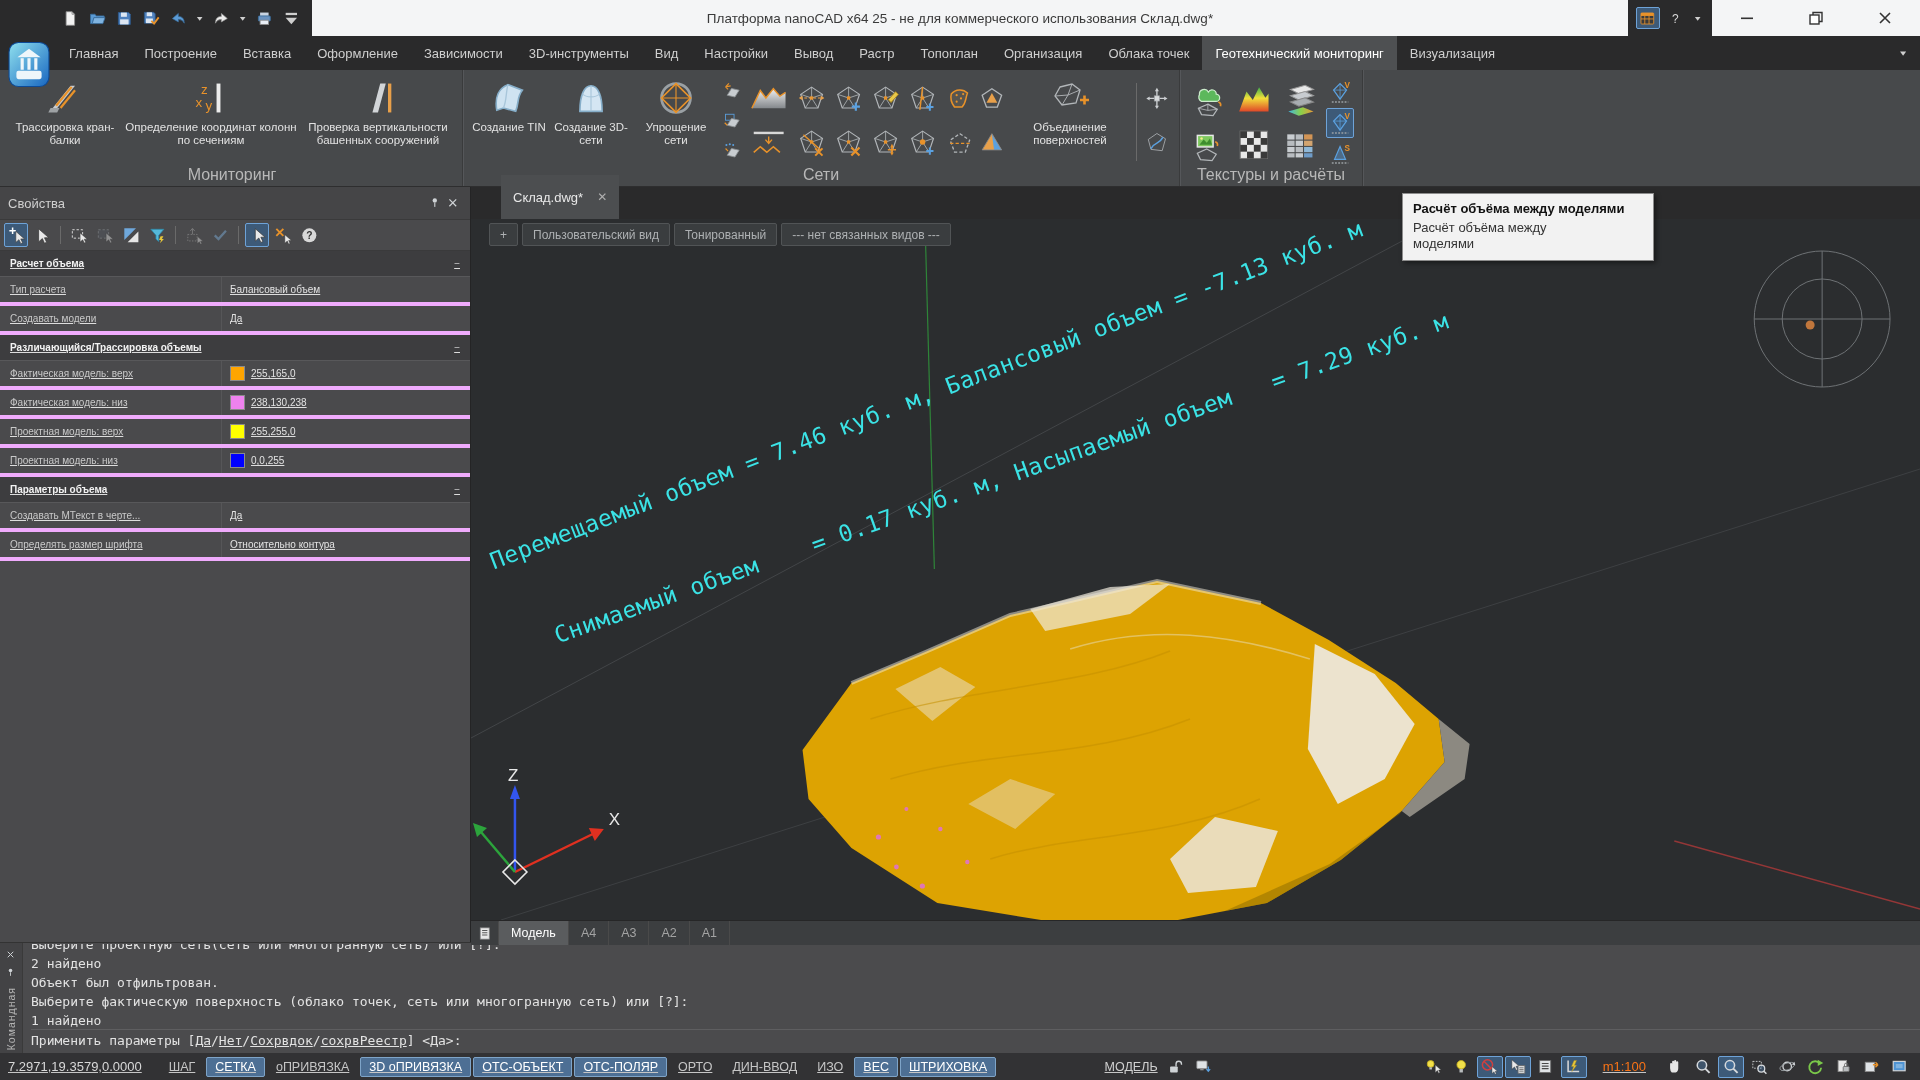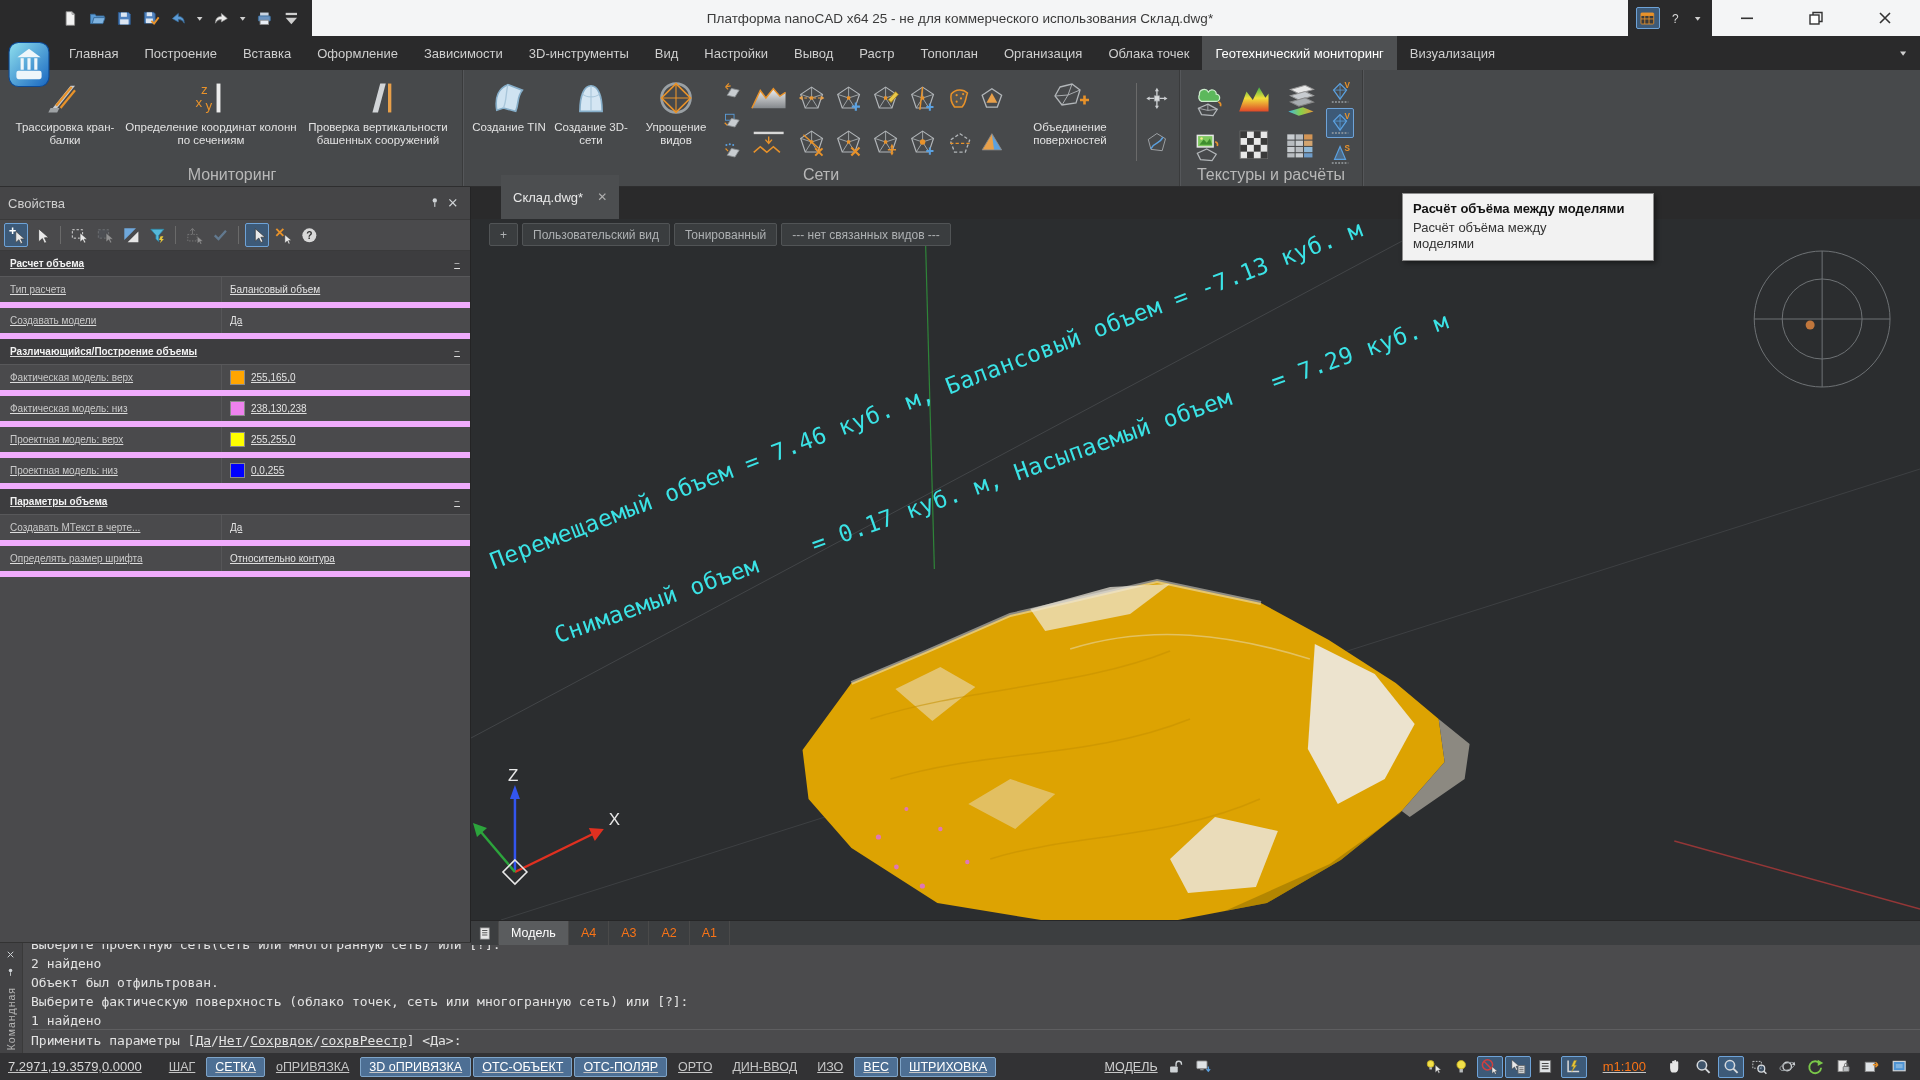--- a/index.html
+++ b/index.html
@@ -51,21 +51,21 @@
   .main{flex:1;display:flex;min-height:0;}
   .props{width:470px;background:#4a4a4c;border-right:1px solid #242425;display:flex;flex-direction:column;flex:none;}
   .props-header{height:32px;display:flex;align-items:center;padding:0 8px;color:#cfcfcf;font-size:13px;background:#454547;border-bottom:1px solid #3a3a3b;}
   .props-header .sp{flex:1;}
   .props-header .ibtn{width:18px;height:18px;}
   .props-toolbar{height:30px;display:flex;align-items:center;padding:0 4px;gap:2px;border-bottom:1px solid #3a3a3b;}
   .props-toolbar .ibtn{width:24px;height:24px;}
   .pgrid{font-size:10px;text-decoration:underline;}
   .psec{height:25px;display:flex;align-items:center;background:#3d3d3f;color:#f2f2f2;font-weight:bold;padding:0 10px;border-bottom:1px solid #58585a;}
   .psec .minus{margin-left:auto;color:#cfcfcf;font-weight:normal;}
-  .prow{height:25px;display:grid;grid-template-columns:222px 1fr;border-bottom:6px solid #f0abfc;}
+  .prow{height:25px;display:grid;grid-template-columns:222px 1fr;border-bottom:4px solid #f0abfc;}
   .prow .lc{display:flex;align-items:center;padding:0 10px;color:#c9c9c9;border-right:1px solid #565658;white-space:nowrap;overflow:hidden;}
   .prow .vc{display:flex;align-items:center;padding:0 8px;color:#e3e3e3;gap:6px;}
   .swatch{width:13px;height:13px;border:1px solid #8a8a8a;flex:none;}
   .props-fill{flex:1;}
   
   .view{flex:1;display:flex;flex-direction:column;position:relative;min-width:0;}
   .doctabs{height:32px;background:#2a2a2b;display:flex;align-items:flex-end;padding-left:30px;flex:none;}
   .doctab{height:28px;background:#4c4e50;color:#e8e8e8;display:flex;align-items:center;gap:14px;padding:8px 12px;font-size:13px;}
   .doctab .x{color:#b0b0b0;font-size:12px;}
   .canvas{height:701px;background:#2b2d2f;position:relative;overflow:h idden;overflow:hidden;flex:none;}
@@ -74,21 +74,21 @@
   .vbtn{height:21px;background:#3a3d3f;border:1px solid #515456;color:#aeb1b3;font-size:12px;display:flex;align-items:center;padding:0 10px;border-radius:2px;}
   .anno{position:absolute;white-space:pre;color:#3BE3E6;font-family:"DejaVu Sans Mono",monospace;font-size:23px;letter-spacing:.5px;transform-origin:left center;z-index:2;}
   #anno1{left:20px;top:330px;transform:rotate(-21deg);}
   #anno2{left:84px;top:404px;transform:rotate(-19.5deg);}
   .tooltip{position:absolute;left:931px;top:6px;width:252px;background:#f2f2f2;border:1px solid #8c8c8c;box-shadow:2px 2px 5px rgba(0,0,0,.45);z-index:6;box-sizing:border-box;}
   .tooltip .tt{font-weight:bold;color:#111;font-size:13px;padding:7px 10px 2px;}
   .tooltip .tb{color:#333;font-size:13px;line-height:16px;padding:2px 10px 8px;width:170px;}
   .laytabs{height:24px;background:#3c3e40;border-top:1px solid #262627;display:flex;align-items:stretch;flex:none;}
   .lt-icon{width:28px;display:flex;align-items:center;justify-content:center;border-right:1px solid #4c4c4c;}
   .lt-icon svg{width:15px;height:17px;}
-  .ltab{display:flex;align-items:center;padding:0 12px;color:#f97316;font-size:12.5px;border-right:1px solid #4a4a4a;}
+  .ltab{display:flex;align-items:center;padding:0 12px;color:#a3a3a3;font-size:12.5px;border-right:1px solid #4a4a4a;}
   .ltab.active{background:#5a5c5e;color:#fff;}
   
   .cmd{height:110px;background:#4b4b4d;display:flex;flex:none;border-top:1px solid #333;}
   .cmdstrip{width:22px;background:#434345;border-right:1px solid #3a3a3a;display:flex;flex-direction:column;align-items:center;padding-top:4px;gap:3px;flex:none;}
   .cmdstrip .ibtn{width:15px;height:15px;}
   .cmdstrip .vlabel{writing-mode:vertical-rl;transform:rotate(180deg);color:#b5b5b5;font-size:10.5px;letter-spacing:1px;margin-top:4px;}
   .cmdbody{flex:1;display:flex;flex-direction:column;padding:0 0 0 8px;font-family:"DejaVu Sans Mono",monospace;font-size:13px;color:#e2e2e2;min-width:0;}
   .cmdlines{flex:1;overflow:hidden;padding-top:1px;}
   .cmdline{height:19px;line-height:19px;white-space:pre;}
   .cmdline.clip{height:10px;overflow:hidden;}
@@ -299,21 +299,21 @@
               <path d="M18,7 L18,30 M10,14 C14,18 22,18 26,14" stroke="#a8c6da"></path>
             </svg></div>
         <div class="blbl">Создание 3D-сети</div>
       </div>
       <div class="bigbtn" style="width:80px">
         <div class="bicon"><svg viewBox="0 0 36 36" width="100%" height="100%" fill="none" xmlns="http://www.w3.org/2000/svg">
               <circle cx="18" cy="18" r="13" stroke="#9aa0a4" stroke-width="2.5"></circle>
               <polygon points="18,5 31,18 18,31 5,18" stroke="#e8922a" stroke-width="1.5"></polygon>
               <path d="M18,5 L18,31 M5,18 H31" stroke="#e8922a"></path>
             </svg></div>
-        <div class="blbl">Упрощение видов</div>
+        <div class="blbl">Упрощение сети</div>
       </div>
       <div class="scol">
           <span class="ibtn">
             <svg viewBox="0 0 22 22" width="100%" height="100%" fill="none" xmlns="http://www.w3.org/2000/svg">
               <polygon points="5,16 10,8 19,10 14,18 Z" fill="#c9cdd1" stroke="#8d9194"></polygon>
               <path d="M3,6 L7,2 M3,6 L6,9 M3,6 L9,5" stroke="#e8922a" stroke-width="1.4"></path>
             </svg>
           </span>
           <span class="ibtn">
             <svg viewBox="0 0 22 22" width="100%" height="100%" fill="none" xmlns="http://www.w3.org/2000/svg">
@@ -714,21 +714,21 @@
               <span>Балансовый объем</span>
             </div>
           </div>
           <div class="prow">
             <div class="lc">Создавать модели</div>
             <div class="vc">
               <span>Да</span>
             </div>
           </div>
           <div class="psec">
-            <span>Различающийся/Построение объемы</span>
+            <span>Различающийся/Трассировка объемы</span>
             <span class="minus">−</span>
           </div>
           <div class="prow">
             <div class="lc">Фактическая модель: верх</div>
             <div class="vc">
               <span class="swatch" style="background: rgb(255, 165, 0);"></span>
               <span>255,165,0</span>
             </div>
           </div>
           <div class="prow">

